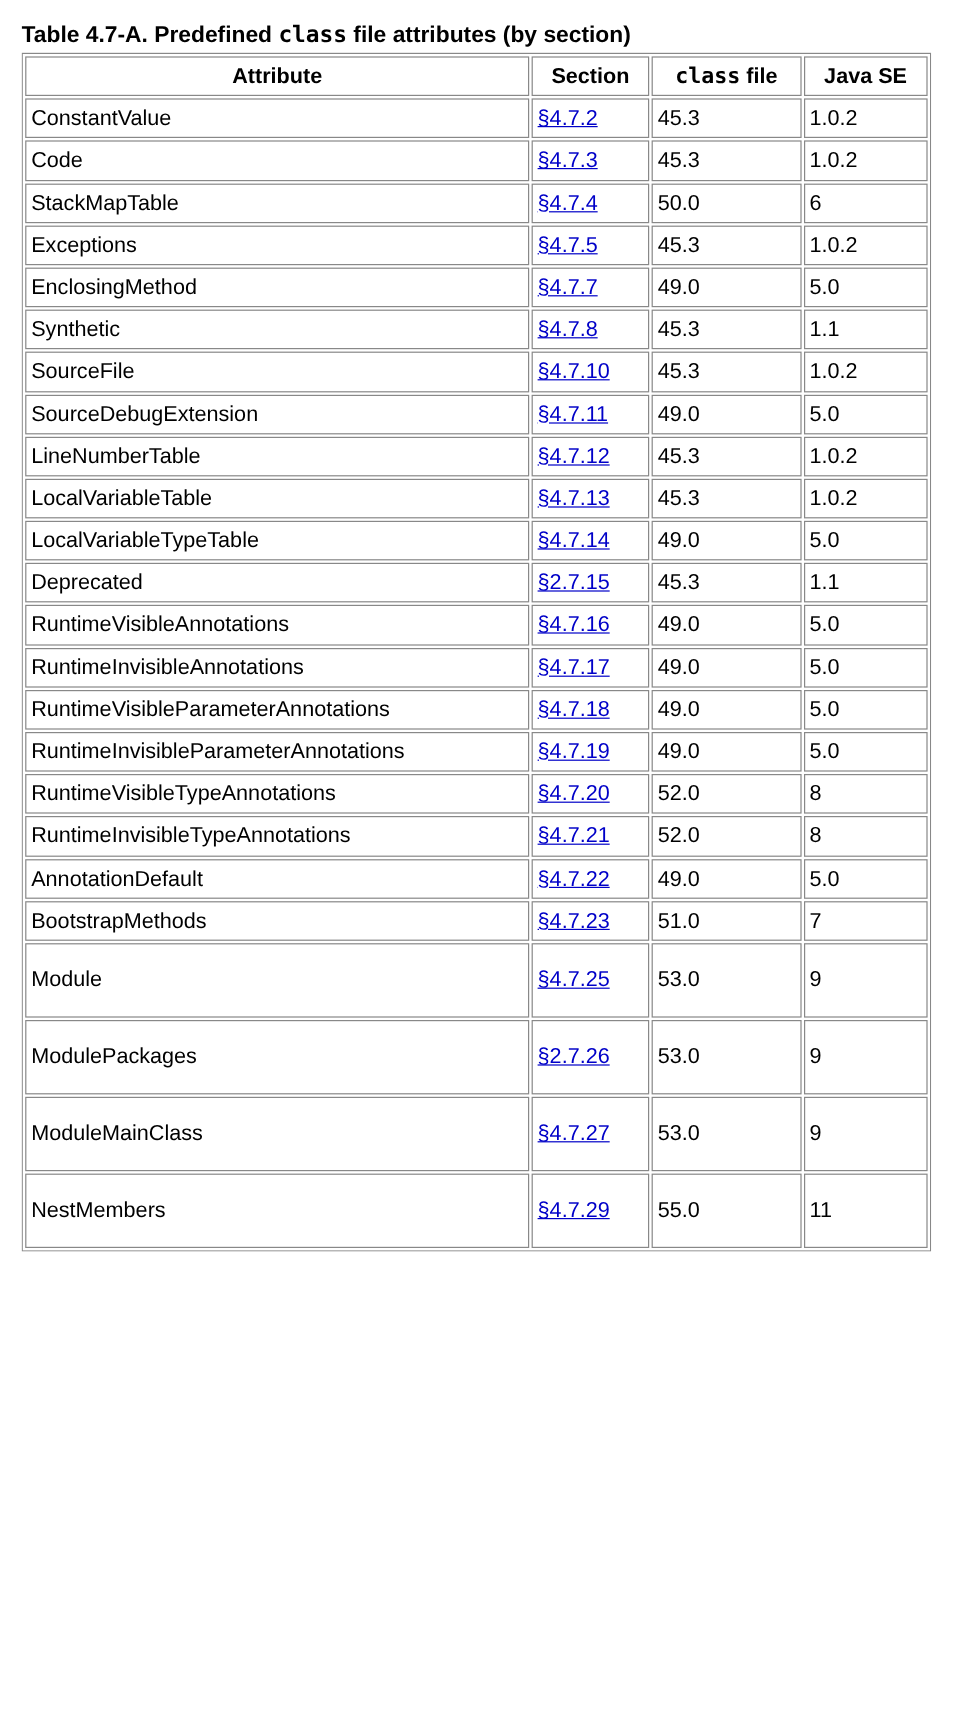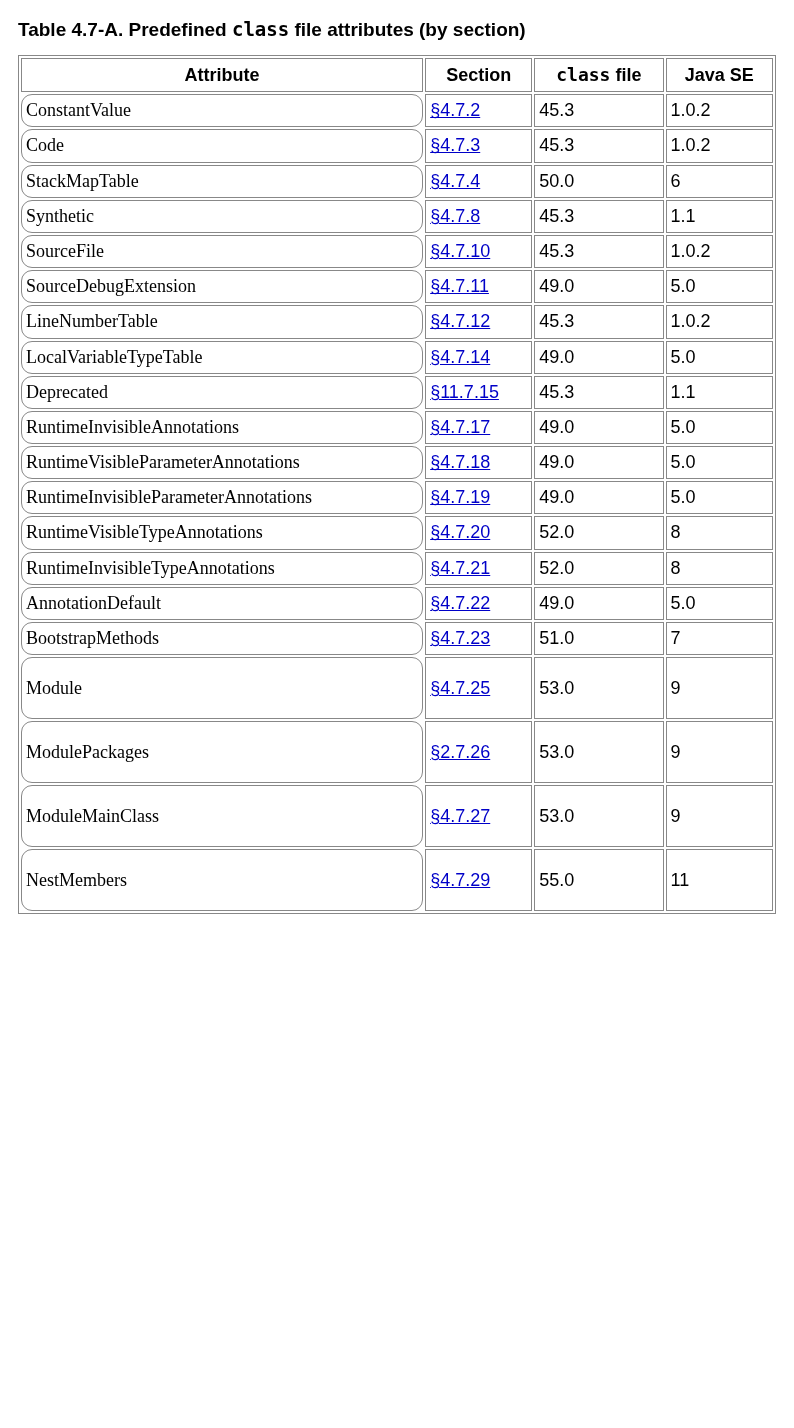--- a/index.html
+++ b/index.html
@@ -4,21 +4,21 @@
 <style>
   body {
     font-family: Arial, Helvetica, sans-serif;
     font-size: 18px;
     color: #000;
     margin: 18px;
     background: #fff;
   }
   .caption {
     font-weight: bold;
-    margin-bottom: 14px;
+    margin-bottom: 3px;
     font-size: 19px;
   }
   .caption .code {
     font-family: "Menlo", "Consolas", "DejaVu Sans Mono", monospace;
   }
   table.attr {
     border-collapse: separate;
     border-spacing: 2px;
     border: 1px solid #888;
     width: 758px;
@@ -33,23 +33,22 @@
   }
   table.attr th {
     font-weight: bold;
     text-align: center;
     white-space: nowrap;
   }
   table.attr th .code {
     font-family: "Menlo", "Consolas", "DejaVu Sans Mono", monospace;
   }
   td.attr-name {
-    font-family: Liberation Serif, serif;
+    font-family: Liberation Sans, sans-serif;
     white-space: nowrap;
-    border-radius: 11px;
   }
   td.section a {
     color: #0000c8;
     white-space: nowrap;
   }
   td.tall {
     height: 54px;
   }
 </style>
 </head>
@@ -81,20 +80,32 @@
         <td class="">45.3</td>
         <td class="">1.0.2</td>
       </tr>
       <tr>
         <td class="attr-name">StackMapTable</td>
         <td class="section"><a href="#">§4.7.4</a></td>
         <td class="">50.0</td>
         <td class="">6</td>
       </tr>
       <tr>
+        <td class="attr-name">Exceptions</td>
+        <td class="section"><a href="#">§4.7.5</a></td>
+        <td class="">45.3</td>
+        <td class="">1.0.2</td>
+      </tr>
+      <tr>
+        <td class="attr-name">EnclosingMethod</td>
+        <td class="section"><a href="#">§4.7.7</a></td>
+        <td class="">49.0</td>
+        <td class="">5.0</td>
+      </tr>
+      <tr>
         <td class="attr-name">Synthetic</td>
         <td class="section"><a href="#">§4.7.8</a></td>
         <td class="">45.3</td>
         <td class="">1.1</td>
       </tr>
       <tr>
         <td class="attr-name">SourceFile</td>
         <td class="section"><a href="#">§4.7.10</a></td>
         <td class="">45.3</td>
         <td class="">1.0.2</td>
@@ -105,30 +116,42 @@
         <td class="">49.0</td>
         <td class="">5.0</td>
       </tr>
       <tr>
         <td class="attr-name">LineNumberTable</td>
         <td class="section"><a href="#">§4.7.12</a></td>
         <td class="">45.3</td>
         <td class="">1.0.2</td>
       </tr>
       <tr>
+        <td class="attr-name">LocalVariableTable</td>
+        <td class="section"><a href="#">§4.7.13</a></td>
+        <td class="">45.3</td>
+        <td class="">1.0.2</td>
+      </tr>
+      <tr>
         <td class="attr-name">LocalVariableTypeTable</td>
         <td class="section"><a href="#">§4.7.14</a></td>
         <td class="">49.0</td>
         <td class="">5.0</td>
       </tr>
       <tr>
         <td class="attr-name">Deprecated</td>
-        <td class="section"><a href="#">§11.7.15</a></td>
+        <td class="section"><a href="#">§2.7.15</a></td>
         <td class="">45.3</td>
         <td class="">1.1</td>
+      </tr>
+      <tr>
+        <td class="attr-name">RuntimeVisibleAnnotations</td>
+        <td class="section"><a href="#">§4.7.16</a></td>
+        <td class="">49.0</td>
+        <td class="">5.0</td>
       </tr>
       <tr>
         <td class="attr-name">RuntimeInvisibleAnnotations</td>
         <td class="section"><a href="#">§4.7.17</a></td>
         <td class="">49.0</td>
         <td class="">5.0</td>
       </tr>
       <tr>
         <td class="attr-name">RuntimeVisibleParameterAnnotations</td>
         <td class="section"><a href="#">§4.7.18</a></td>

